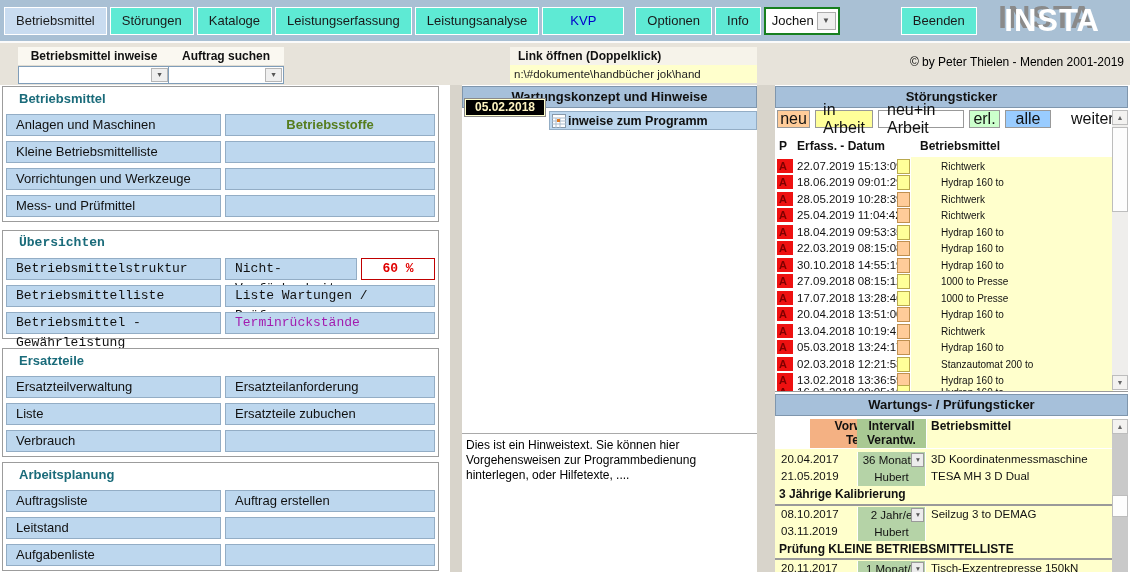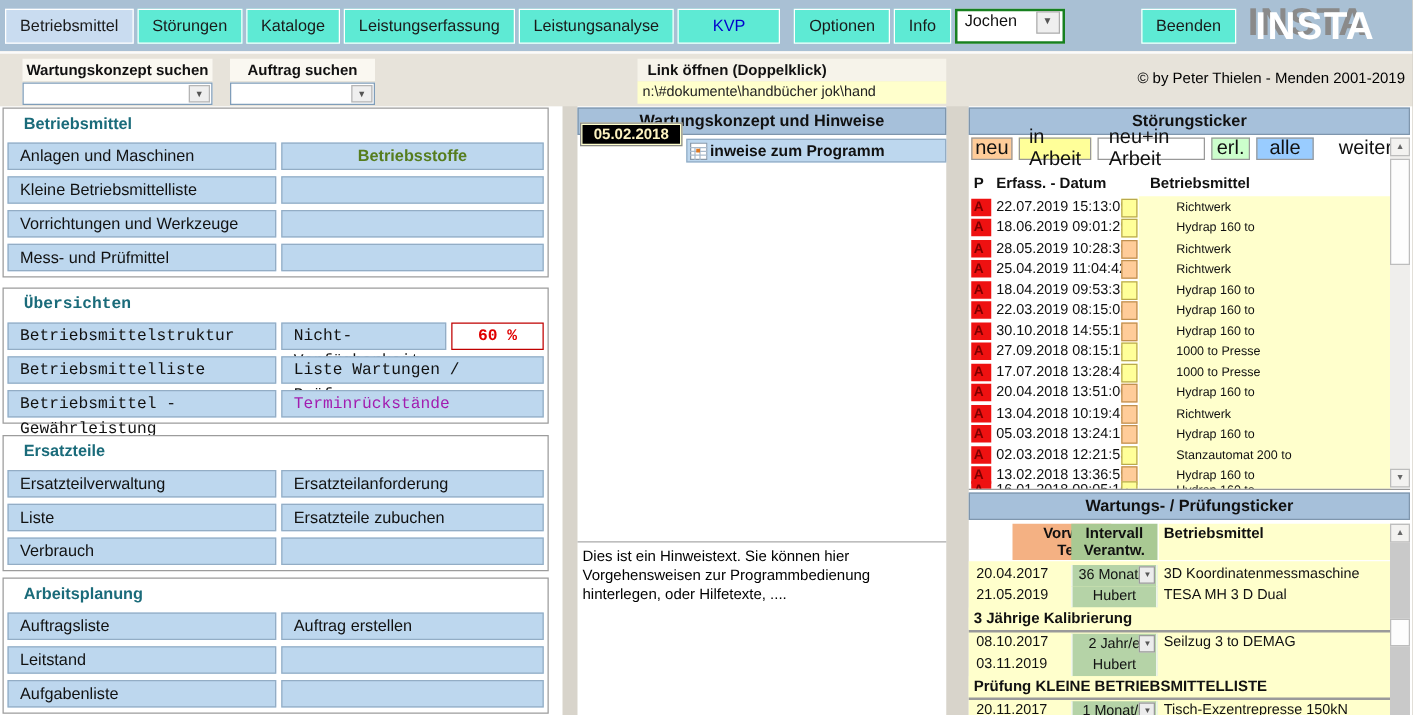--- a/index.html
+++ b/index.html
@@ -9,22 +9,22 @@
 
   
   .topbar { position:absolute; left:0; top:0; width:1130px; height:41px;
             background:#a9c0d4; display:flex; align-items:center; padding-left:4px; }
   .tab { height:28px; border:1px solid #fff; background:#5eead4; color:#1a1a1a;
          font-size:13px; display:flex; align-items:center; justify-content:center;
          padding:0 11px; margin-right:3px; cursor:default; white-space:nowrap; }
   .tab.active { background:#c9dcf0; }
   .tab.accent { color:#0000cc; padding:0 27px; }
   .gap8 { margin-left:8px; }
-  .combo-user { height:28px; width:88px; background:#fff; border:2px solid #17801f;
-                display:flex; margin-right:3px; }
+  .combo-user { height:28px; width:76px; background:#fff; border:2px solid #17801f;
+                display:flex; align-items:center; margin-right:3px; }
   .combo-user .txt { flex:1; padding-left:6px; font-size:13px; }
   .combo-user .dd  { width:19px; height:18px; margin-right:2px; background:#efefef;
                      border:1px solid #adadad; display:flex; align-items:center;
                      justify-content:center; color:#555; font-size:10px; }
   .btn-quit { margin-left:58px; }
   .logo { margin-left:auto; margin-right:30px; font-size:31px; font-weight:bold;
           letter-spacing:1px; color:#ffffff; text-shadow:-6px -3px 0 #8a8a8a; }
 
   
   .subbar { position:absolute; left:0; top:41px; width:1130px; height:44px;
@@ -156,26 +156,26 @@
   <div class="combo-user">
     <span class="txt">Jochen</span>
     <span class="dd arrow-dd"></span>
   </div>
   <div class="tab btn-quit">Beenden</div>
   <div class="logo">INSTA</div>
 </div>
 
 <div class="subbar">
   <div class="sgroup" style="left:18px; width:152px;">
-    <div class="lbl">Wartungskonzept suchen</div>
+    <div class="lbl">Betriebsmittel inweise</div>
     <div class="combo">
       <span class="dd arrow-dd"></span>
     </div>
   </div>
-  <div class="sgroup" style="left:184px; width:116px;">
+  <div class="sgroup" style="left:168px; width:116px;">
     <div class="lbl">Auftrag suchen</div>
     <div class="combo">
       <span class="dd arrow-dd"></span>
     </div>
   </div>
   <div class="linkgroup">
     <div class="lbl">Link öffnen (Doppelklick)</div>
     <div class="path">n:\#dokumente\handbücher jok\hand</div>
   </div>
   <div class="copyright">© by Peter Thielen - Menden 2001-2019</div>

